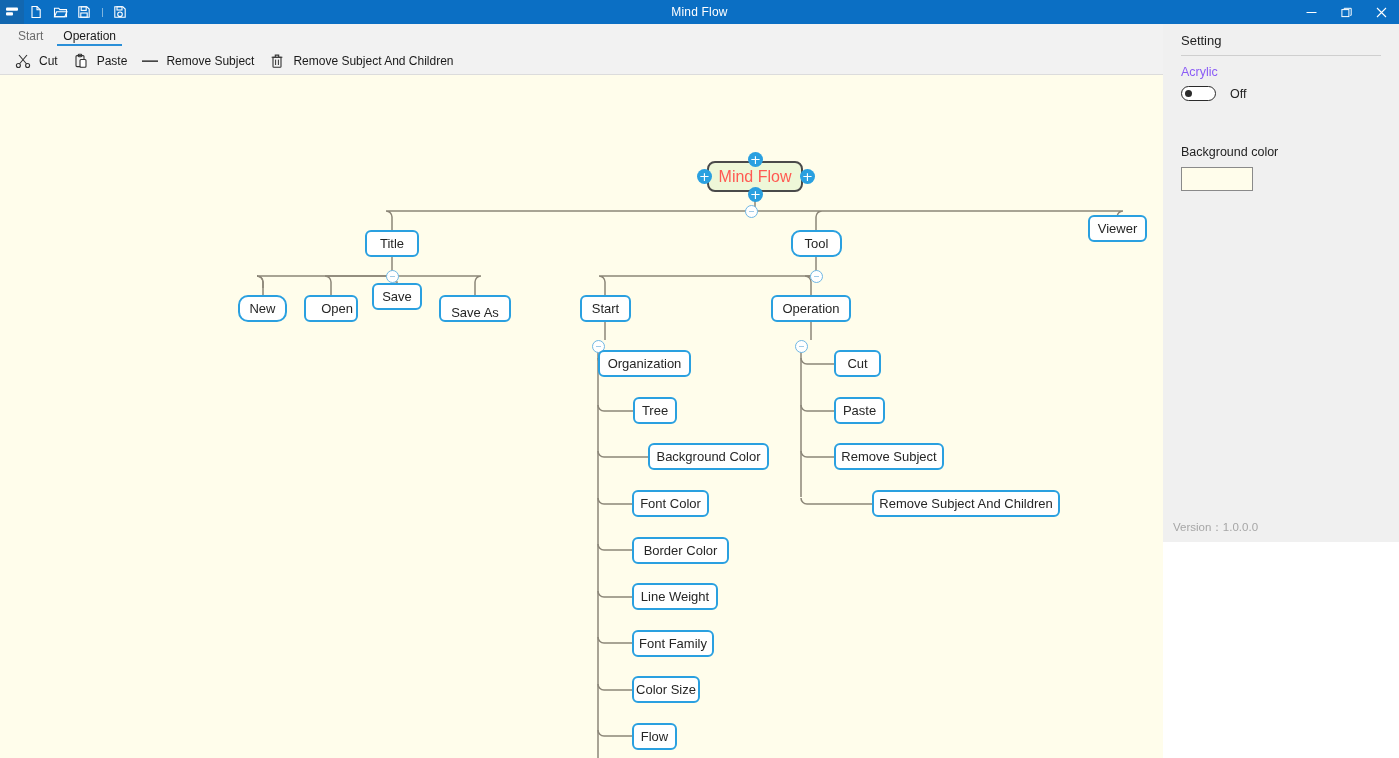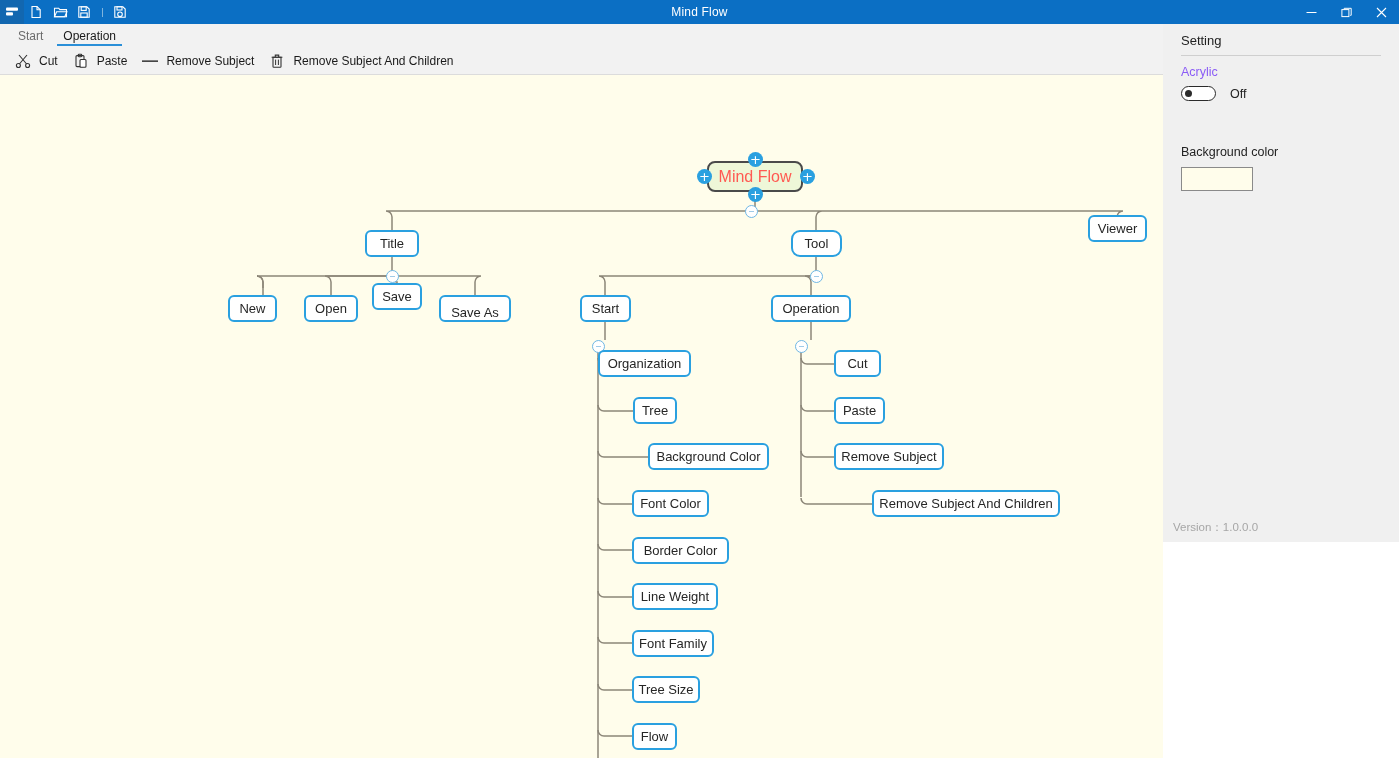--- a/index.html
+++ b/index.html
@@ -370,24 +370,24 @@
   <div class="node" style="left:365px; top:155px; width:54px;">
     <span>Title</span>
     </div>
   <div class="node" style="left:791px; top:155px; width:51px;border-radius:9px;">
     <span>Tool</span>
     </div>
   <div class="node" style="left:1088px; top:140px; width:59px;">
     <span>Viewer</span>
     </div>
 
-  <div class="node" style="left:228px; top:220px; width:49px;">
+  <div class="node" style="left:238px; top:220px; width:49px;border-radius:10px;">
     <span>New</span>
     </div>
-  <div class="node" style="left:304px; top:220px; width:54px;">
+  <div class="node" style="left:304px; top:220px; width:54px;justify-content:flex-end;">
     <span>Open</span>
     </div>
   <div class="node" style="left:372px; top:208px; width:50px;">
     <span>Save</span>
     </div>
   <div class="node" style="left:439px; top:220px; width:72px;align-items:flex-end;">
     <span>Save As</span>
     </div>
 
   <div class="node" style="left:580px; top:220px; width:51px;">
@@ -412,21 +412,21 @@
   <div class="node" style="left:632px; top:462px; width:97px;align-items:center;">
     <span>Border Color</span>
     </div>
   <div class="node" style="left:632px; top:508px; width:86px;">
     <span>Line Weight</span>
     </div>
   <div class="node" style="left:632px; top:555px; width:82px;">
     <span>Font Family</span>
     </div>
   <div class="node" style="left:632px; top:601px; width:68px;">
-    <span>Tree Size</span>
+    <span>Color Size</span>
     </div>
   <div class="node" style="left:632px; top:648px; width:45px;">
     <span>Flow</span>
     </div>
 
   <div class="node" style="left:834px; top:275px; width:47px;">
     <span>Cut</span>
     </div>
   <div class="node" style="left:834px; top:322px; width:51px;">
     <span>Paste</span>

